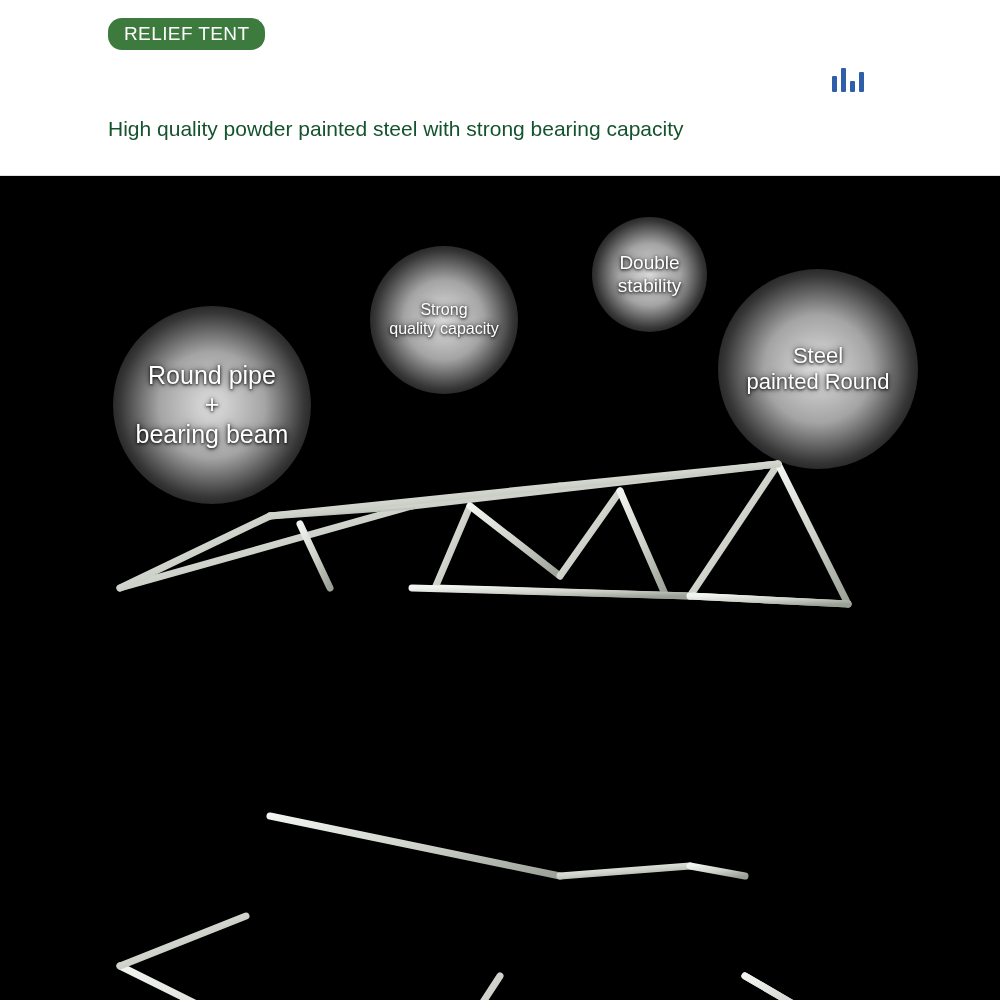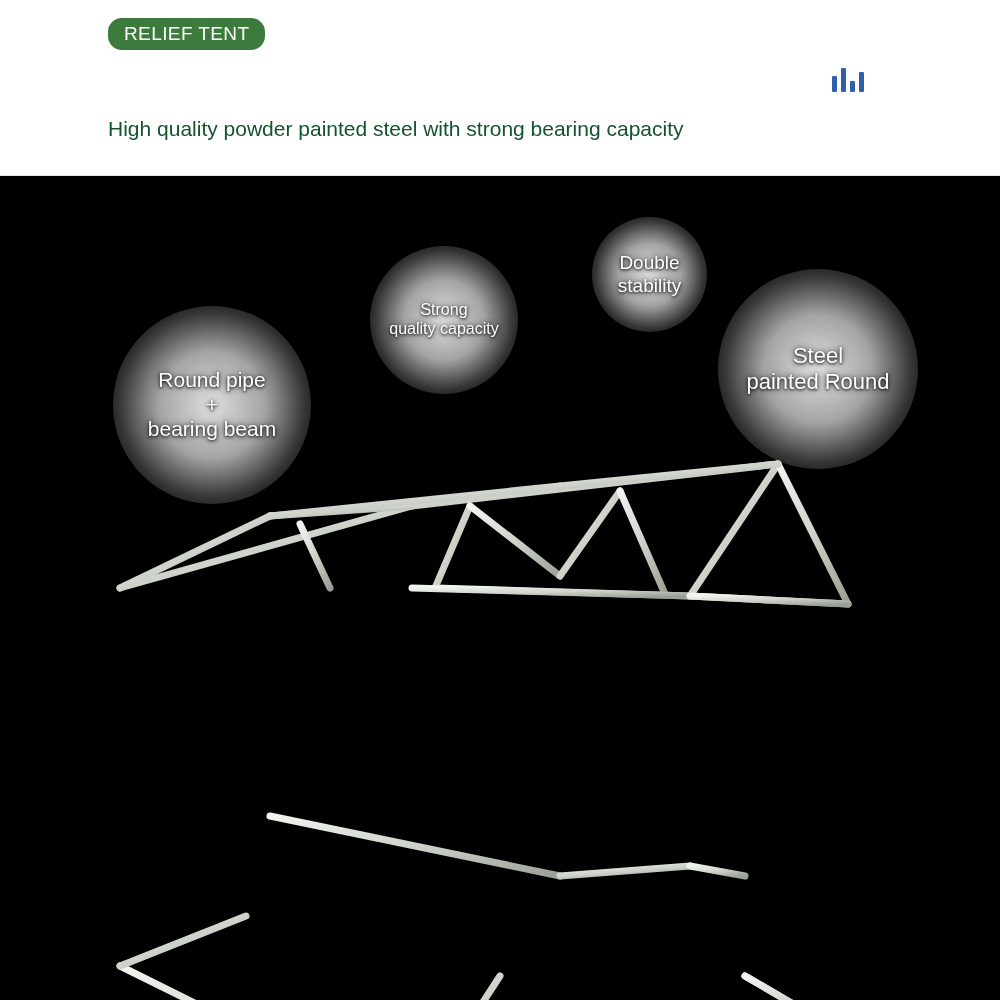--- a/index.html
+++ b/index.html
@@ -125,21 +125,21 @@
                 rgba(30,30,30,0.10) 86%,
                 rgba(0,0,0,0) 100%);
   }
   .callout .txt {
     position: relative;
     z-index: 2;
     text-shadow: 0 1px 3px rgba(0,0,0,0.9), 0 0 6px rgba(0,0,0,0.75);
   }
   .c-round {
     left: 113px; top: 130px; width: 198px; height: 198px;
-    font-size: 21px;
+    font-size: 25px;
   }
   .c-strong {
     left: 370px; top: 70px; width: 148px; height: 148px;
     font-size: 16px;
   }
   .c-double {
     left: 592px; top: 41px; width: 115px; height: 115px;
     font-size: 19px;
   }
   .c-powder {

